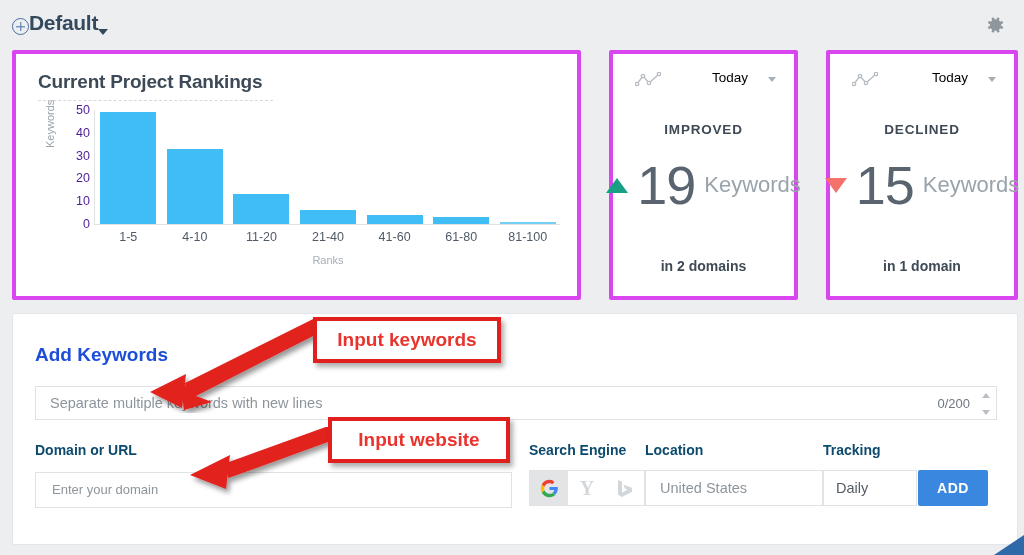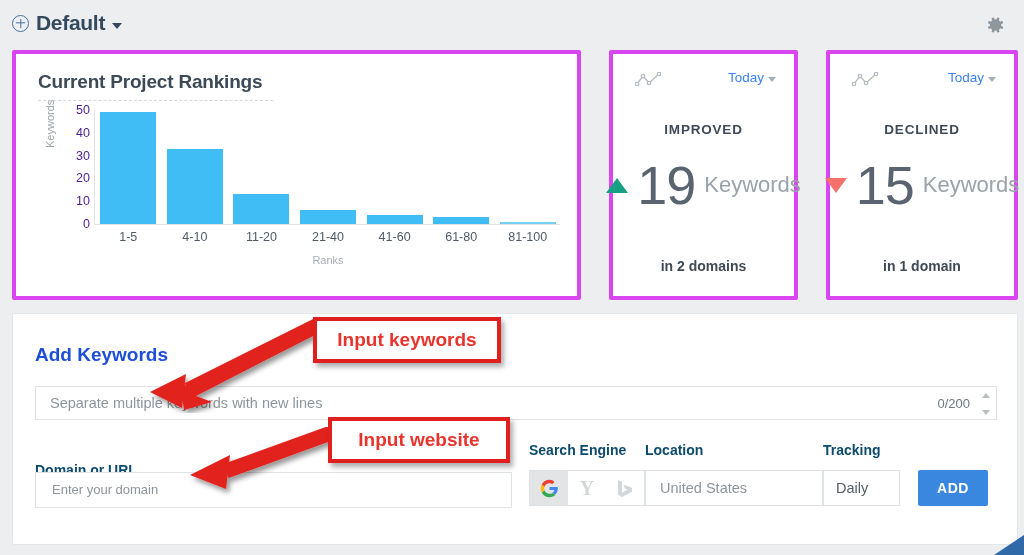--- a/index.html
+++ b/index.html
@@ -13,21 +13,21 @@
   }
   .page { position: relative; width: 1024px; height: 555px; }
 
   
   .topbar {
     position: absolute; left: 0; top: 0; width: 1024px; height: 48px;
     background: #eceef0;
   }
   .project-switch {
     position: absolute; left: 12px; top: 11px;
-    display: flex; align-items: center; gap: 7px;
+    display: flex; align-items: flex-end; 
     cursor: pointer;
   }
   .plus-circle {
     width: 17px; height: 17px; border-radius: 50%;
     border: 1.4px solid #4a6fa5; position: relative; display: inline-block;
   }
   .plus-circle::before, .plus-circle::after {
     content: ""; position: absolute; background: #4a6fa5;
   }
   .plus-circle::before { left: 3px; right: 3px; top: 50%; height: 1.4px; transform: translateY(-50%); }
@@ -95,22 +95,22 @@
   .x-label { flex: 1; text-align: center; font-size: 12.5px; color: #4f5a66; }
   .x-axis-title {
     position: absolute; left: 49px; top: 144px; width: 466px; text-align: center;
     font-size: 11px; color: #a7aeb5;
   }
 
   
   .spark-icon { position: absolute; left: 22px; top: 18px; width: 26px; height: 16px; }
   .today-sel {
     position: absolute; right: 18px; top: 16px;
-    font-size: 13.5px; color: #3b82f6; cursor: pointer;
-    display: flex; align-items: center; gap: 4px;
+    font-size: 13.5px; color: #000000; cursor: pointer;
+    display: flex; align-items: center; gap: 20px;
   }
   .today-caret {
     width: 0; height: 0; border-left: 4px solid transparent; border-right: 4px solid transparent;
     border-top: 5px solid #a8b0b7; margin-top: 3px;
   }
   .stat-heading {
     position: absolute; left: 0; top: 68px; width: 100%; text-align: center;
     font-size: 13.5px; font-weight: bold; color: #3f4a56; letter-spacing: 0.8px;
   }
   .stat-value-row {
@@ -155,21 +155,21 @@
     position: absolute; right: 5px; top: 6px; width: 10px; height: 22px;
     display: flex; flex-direction: column; align-items: center; justify-content: space-between;
     cursor: ns-resize;
   }
   .grip-up { width:0;height:0;border-left:4px solid transparent;border-right:4px solid transparent;border-bottom:5px solid #b9bfc5;}
   .grip-dn { width:0;height:0;border-left:4px solid transparent;border-right:4px solid transparent;border-top:5px solid #b9bfc5;}
 
   .field-label {
     position: absolute; font-size: 14px; font-weight: bold; color: #0c4a6e;
   }
-  .lbl-domain { left: 22px; top: 148px; }
+  .lbl-domain { left: 22px; top: 128px; }
   .lbl-engine { left: 529px; top: 442px; }
   .lbl-location { left: 645px; top: 442px; }
   .lbl-tracking { left: 823px; top: 442px; }
 
   .domain-input {
     position: absolute; left: 22px; top: 158px; width: 477px; height: 36px;
     border: 1px solid #e0e3e6; background: #fff;
   }
   .domain-placeholder {
     position: absolute; left: 16px; top: 9px; font-size: 13px; color: #8d959c;
@@ -184,21 +184,21 @@
     cursor: pointer;
   }
   .engine-btn.active { background: #e2e4e6; }
   .location-input {
     position: absolute; left: 645px; top: 470px; width: 178px; height: 36px;
     border: 1px solid #e0e3e6; background: #fff;
     display: flex; align-items: center; padding-left: 14px;
     font-size: 14.5px; color: #8d959c;
   }
   .tracking-input {
-    position: absolute; left: 823px; top: 470px; width: 77px; height: 36px;
+    position: absolute; left: 823px; top: 470px; width: 94px; height: 36px;
     border: 1px solid #e0e3e6; background: #fff;
     display: flex; align-items: center; padding-left: 12px;
     font-size: 14.5px; color: #555d65;
   }
   .add-btn {
     position: absolute; left: 918px; top: 470px; width: 70px; height: 36px;
     background: #3a87e0; color: #fff; border: none; border-radius: 2px;
     font-size: 14px; font-weight: bold; letter-spacing: 0.5px; cursor: pointer;
     font-family: "Liberation Sans", sans-serif;
   }

